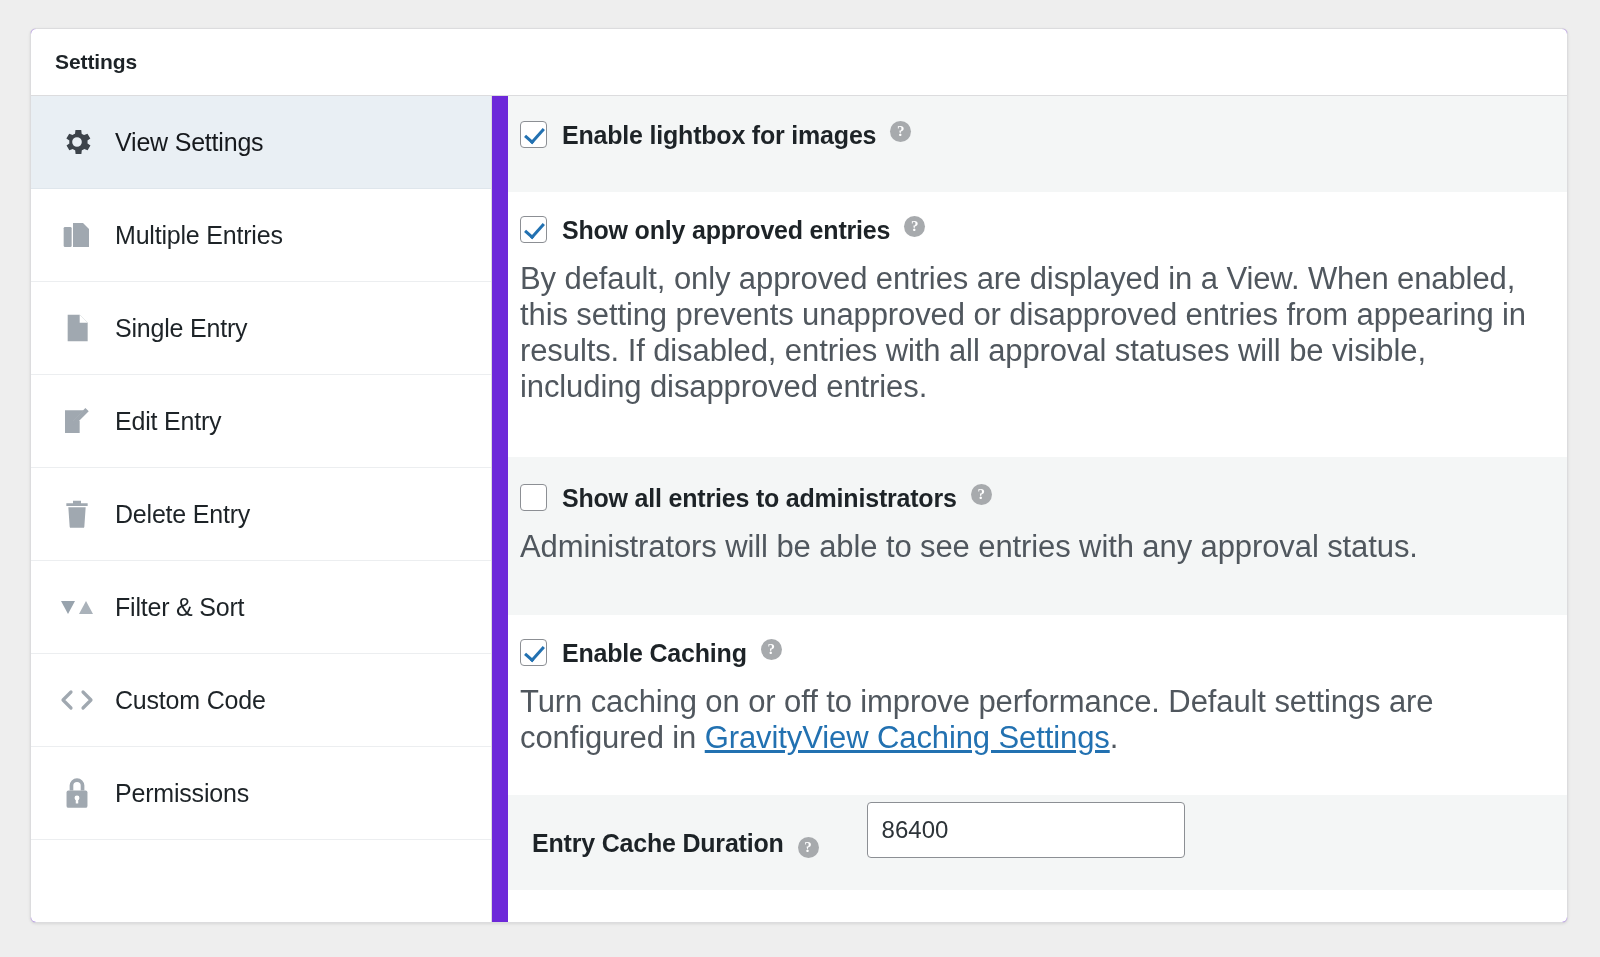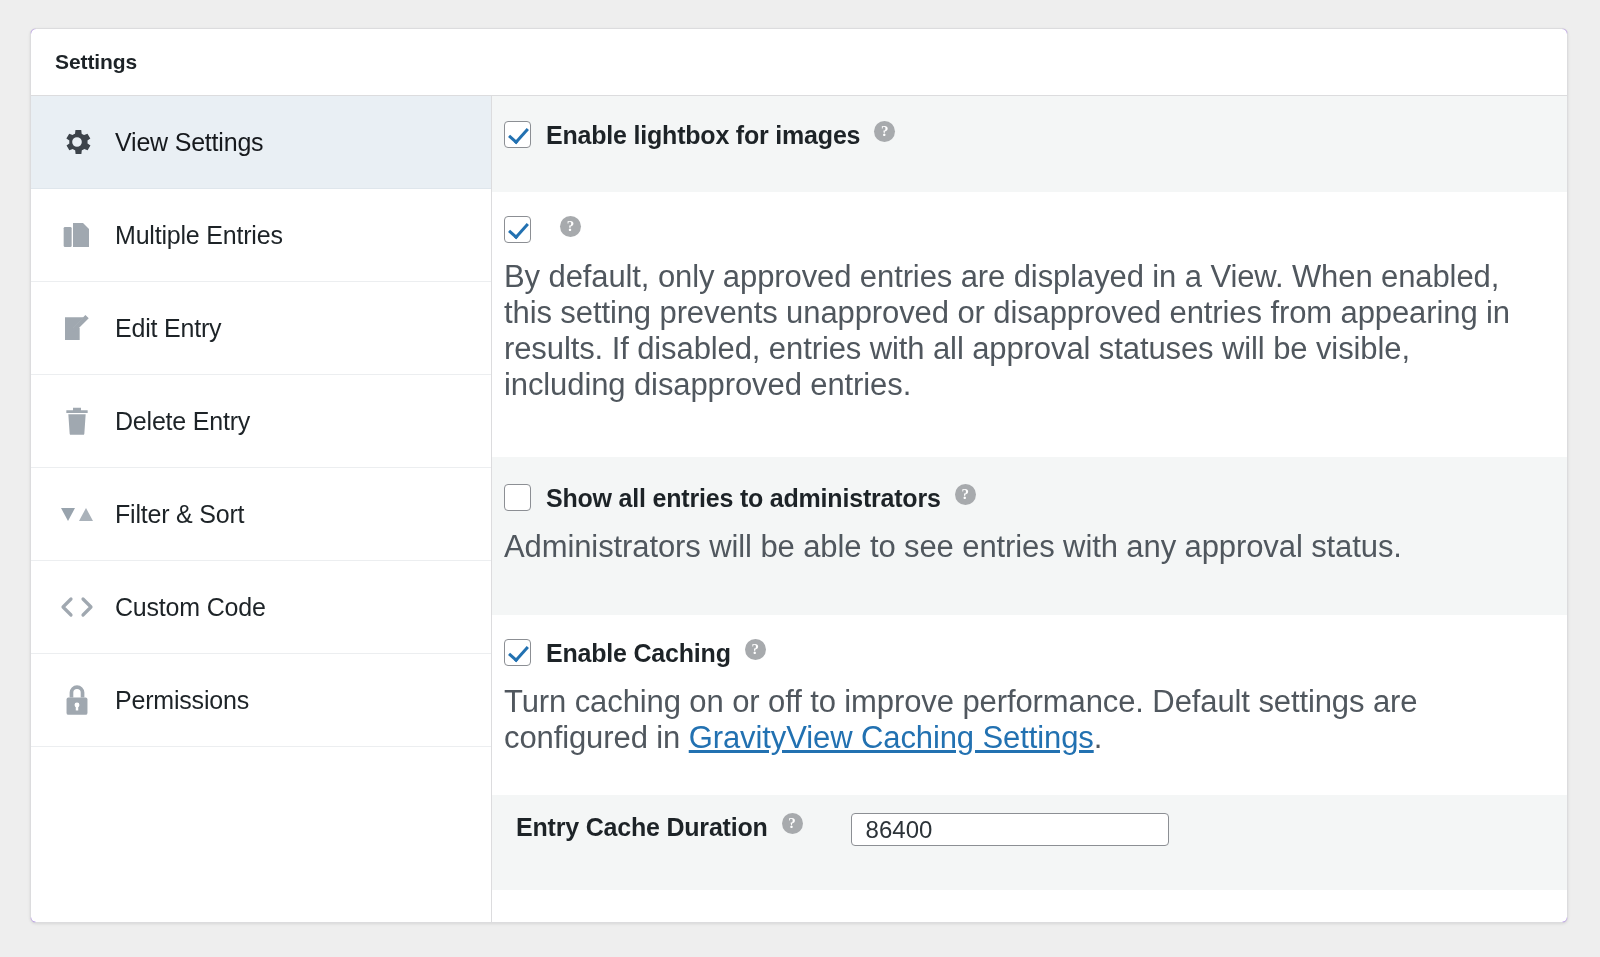--- a/index.html
+++ b/index.html
@@ -39,20 +39,21 @@
     font-weight: bold;
     color: #1d2327;
     letter-spacing: -0.1px;
   }
 
   
   .panel-body {
     flex: 1 1 auto;
     display: flex;
     min-height: 0;
+    gap: 16px;
   }
 
   
   .sidebar {
     flex: 0 0 461px;
     width: 461px;
     background: #ffffff;
     border-right: 1px solid #dcdcde;
   }
   .sidebar-item {
@@ -158,33 +159,33 @@
     max-width: 1030px;
     letter-spacing: -0.1px;
   }
   .desc a {
     color: #2271b1;
     text-decoration: underline;
   }
 
   .field-line {
     display: flex;
-    align-items: flex-start;
+    align-items: flex-end;
     padding-left: 12px;
   }
   .field-label {
     font-size: 25px;
     font-weight: bold;
     color: #1d2327;
     letter-spacing: -0.2px;
   }
   .text-input {
     margin-left: 48px;
     width: 318px;
-    height: 33px;
+    height: 56px;
     border: 1px solid #8c8f94;
     border-radius: 4px;
     background: #ffffff;
     font-size: 24px;
     color: #2c3338;
     padding: 0 14px;
     font-family: "Liberation Sans", sans-serif;
   }
 </style>
 </head>
@@ -212,20 +213,29 @@
       <div class="sidebar-item">
         <span class="sidebar-icon">
           <svg width="32" height="32" viewBox="0 0 24 24" fill="#a0a8b0">
             <rect x="2" y="6" width="6" height="15" rx="1"></rect>
             <path d="M9 3h7.5L21 7.5V21H9V3z"></path>
           </svg>
         </span>
         <span class="sidebar-label">Multiple Entries</span>
       </div>
 
+      <div class="sidebar-item">
+        <span class="sidebar-icon">
+          <svg width="32" height="32" viewBox="0 0 24 24" fill="#a0a8b0">
+            <path d="M5 2h9l6 6v14H5V2z"></path>
+            <path d="M14 2l6 6h-6V2z" fill="#ffffff"></path>
+          </svg>
+        </span>
+        <span class="sidebar-label">Single Entry</span>
+      </div>
 
       <div class="sidebar-item">
         <span class="sidebar-icon">
           <svg width="32" height="32" viewBox="0 0 24 24" fill="#a0a8b0">
             <path d="M3 4h14L9 12H3V4z"></path>
             <path d="M3 12h9v9H3v-9z"></path>
             <path d="M12 12h2v9h-2z"></path>
             <path d="M18.3 2.2l2.5 2.5-9.4 9.4-3 .5.6-3 9.3-9.4z"></path>
           </svg>
         </span>
@@ -283,20 +293,21 @@
         <div class="check-line">
           <span class="checkbox checked"></span>
           <span class="check-label">Enable lightbox for images</span>
           <span class="help-icon">?</span>
         </div>
       </div>
 
       <div class="setting-row row-r2">
         <div class="check-line">
           <span class="checkbox checked"></span>
+          <span class="check-label">Show only approved entries</span>
           <span class="help-icon">?</span>
         </div>
         <div class="desc">By default, only approved entries are displayed in a View. When enabled, this setting prevents unapproved or disapproved entries from appearing in results. If disabled, entries with all approval statuses will be visible, including disapproved entries.</div>
       </div>
 
       <div class="setting-row shaded row-r3">
         <div class="check-line">
           <span class="checkbox"></span>
           <span class="check-label">Show all entries to administrators</span>
           <span class="help-icon">?</span>

